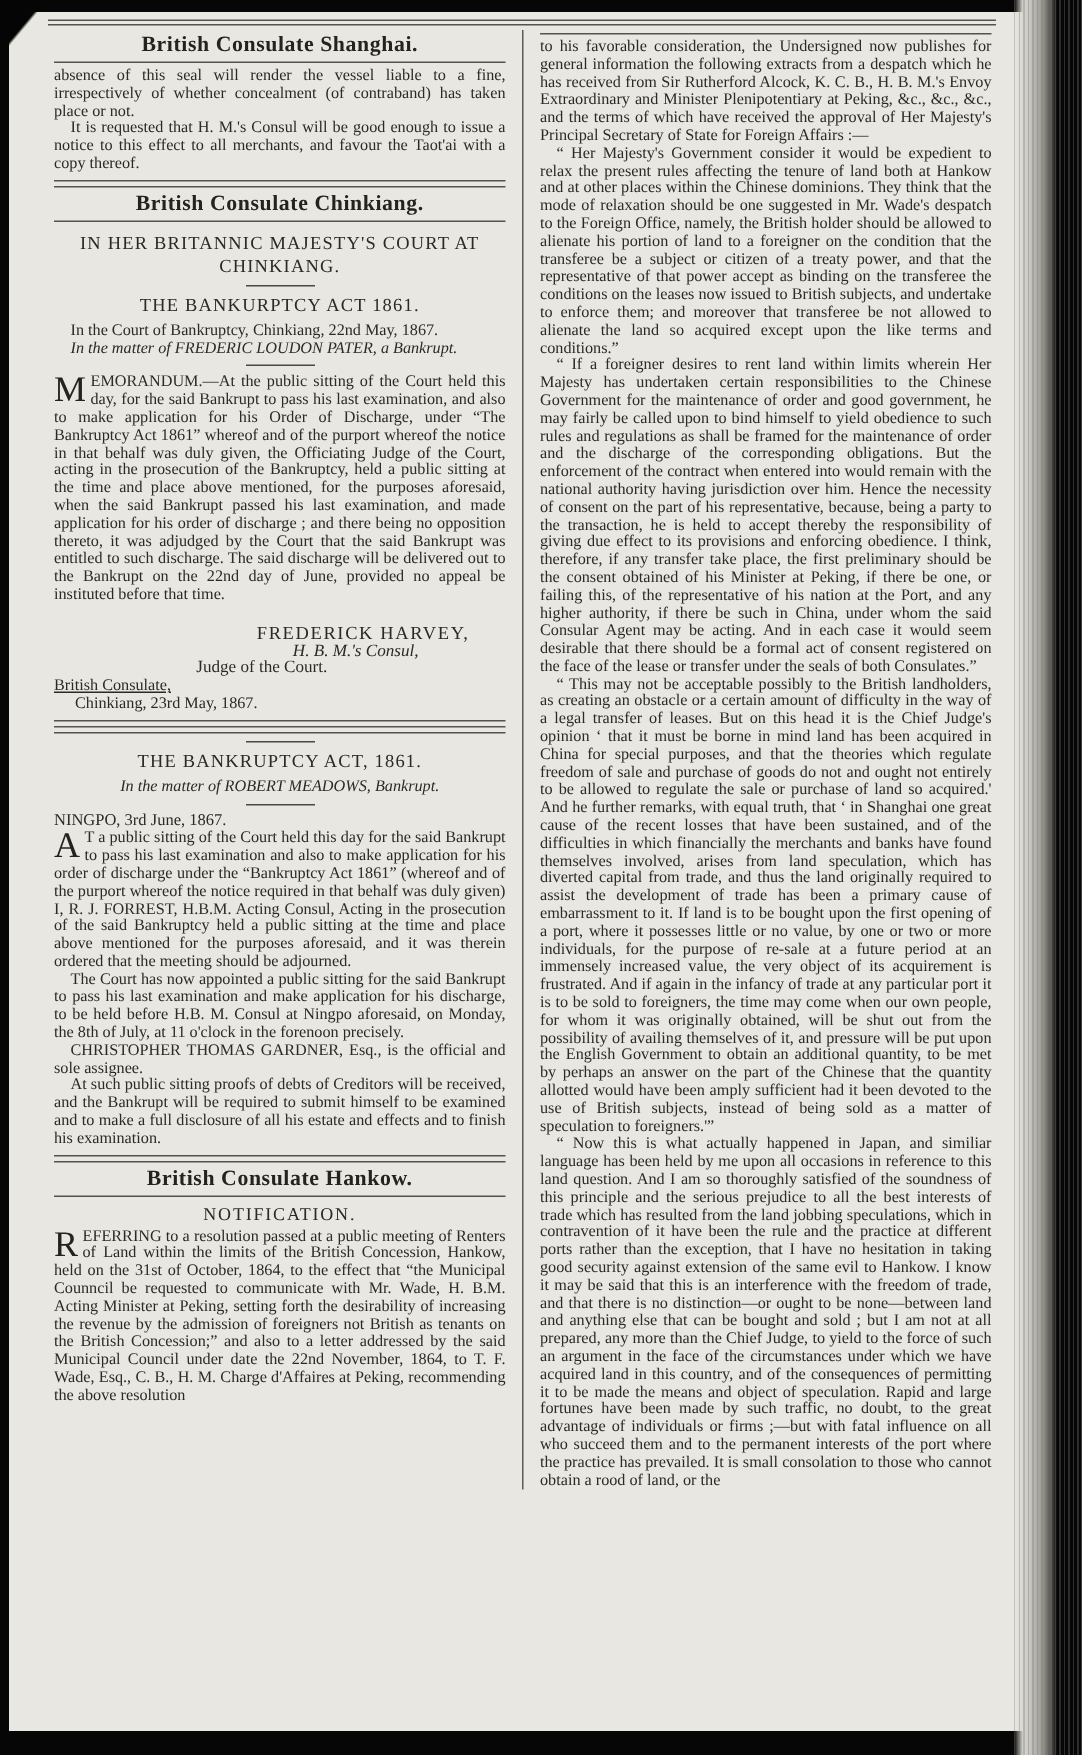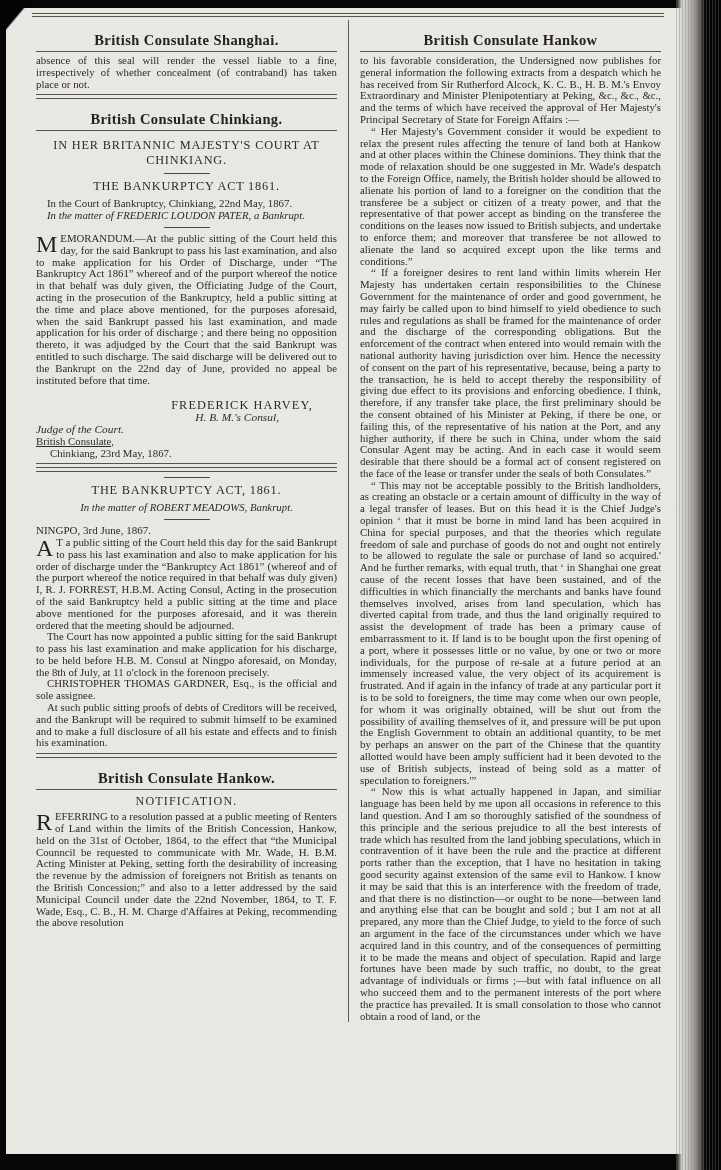--- a/index.html
+++ b/index.html
@@ -36,59 +36,60 @@
   }
   .mast-rule {
     width:632px; margin:5px auto 0 auto; height:2px;
     border-top:1.4px solid #55534c; border-bottom:1px solid #55534c;
   }
   .columns { display:flex; margin:3px 0 0 30px; width:628px; align-items:stretch; }
   .col { width:301px; }
   .col-divider { width:1px; background:#5d5b55; margin:0 11px; }
   .sec-h {
     text-align:center; font-weight:bold; font-size:14.5px;
-    letter-spacing:.4px; margin:12px 0 1px 0; color:#25231e;
+    letter-spacing:.4px; margin:2px 0 1px 0; color:#25231e;
   }
   .rule-d { height:3px; border-top:1px solid #55534c; border-bottom:1px solid #55534c; margin:3px 0; }
   .rule-s { border-top:1px solid #55534c; margin:2px 0 3px 0; }
   .court-h { text-align:center; font-size:12.3px; letter-spacing:.8px; margin:7px 6px 2px 6px; line-height:15px; }
   .act-h   { text-align:center; font-size:12.3px; letter-spacing:.8px; margin:2px 0 2px 0; }
   .minor-h { text-align:center; font-size:12px; letter-spacing:1.2px; margin:4px 0 2px 0; }
   .short-rule { width:46px; margin:5px auto 5px auto; border-top:1.2px solid #4a4842; }
   p { margin:0; text-align:justify; font-size:10.8px; line-height:11.8px; }
   .indent { text-indent:11px; }
   .it { font-style:italic; }
   .gap-top { margin-top:4px; }
   .dropcap {
     float:left; font-size:24px; line-height:21px;
     margin:1px 3px 0 0; color:#25231e;
   }
   .sig-name { text-align:right; padding-right:24px; font-size:12.3px; letter-spacing:1.1px; margin-top:14px; }
   .sig-role1 { text-align:right; font-style:italic; padding-right:58px; font-size:11.4px; }
-  .sig-role2 { text-align:left; font-style:italic; padding-right:24px; font-size:11.4px; }
+  .sig-role2 { text-align:center; padding-right:24px; font-size:11.4px; }
   .place1 { text-align:left;text-decoration:underline; }
   .place2 { text-align:left; text-indent:14px; }
   .dateline { text-align:left; padding-right:8px; font-size:11px; margin-top:2px; }
   .clearfix::after { content:""; display:block; clear:both; }
 </style>
 </head>
 <body>
 
 <div class="paper">
 
   <div class="mast-rule"></div>
 
   <div class="columns">
 
     <div class="col">
 
       <div>
         <div class="sec-h">British Consulate Shanghai.</div>
         <div class="rule-s"></div>
         <p>absence of this seal will render the vessel liable to a fine, irrespectively of whether concealment (of contraband) has taken place or not.</p>
+        <p class="indent">It is requested that H. M.'s Consul will be good enough to issue a notice to this effect to all merchants, and favour the Taot'ai with a copy thereof.</p>
       </div>
 
       <div>
         <div class="rule-d gap-top"></div>
         <div class="sec-h">British Consulate Chinkiang.</div>
         <div class="rule-s"></div>
         <div class="court-h">IN HER BRITANNIC MAJESTY'S COURT AT CHINKIANG.</div>
         <div class="short-rule"></div>
         <div class="act-h">THE BANKURPTCY ACT 1861.</div>
         <p class="indent gap-top">In the Court of Bankruptcy, Chinkiang, 22nd May, 1867.</p>
@@ -123,21 +124,20 @@
         <div class="minor-h">NOTIFICATION.</div>
         <p class="clearfix"><span class="dropcap">R</span><span>EFERRING to a resolution passed at a public meeting of Renters of Land within the limits of the British Concession, Hankow, held on the 31st of October, 1864, to the effect that “the Municipal Counncil be requested to communicate with Mr. Wade, H. B.M. Acting Minister at Peking, setting forth the desirability of increasing the revenue by the admission of foreigners not British as tenants on the British Concession;” and also to a letter addressed by the said Municipal Council under date the 22nd November, 1864, to T. F. Wade, Esq., C. B., H. M. Charge d'Affaires at Peking, recommending the above resolution</span></p>
       </div>
 
     </div>
 
     <div class="col-divider"></div>
 
     <div class="col">
       <div>
-        <div class="sec-h">British Consulate Hankow</div>
         <div class="rule-s"></div>
         <p>to his favorable consideration, the Undersigned now publishes for general information the following extracts from a despatch which he has received from Sir Rutherford Alcock, K. C. B., H. B. M.'s Envoy Extraordinary and Minister Plenipotentiary at Peking, &amp;c., &amp;c., &amp;c., and the terms of which have received the approval of Her Majesty's Principal Secretary of State for Foreign Affairs :—</p>
         <p class="indent">“ Her Majesty's Government consider it would be expedient to relax the present rules affecting the tenure of land both at Hankow and at other places within the Chinese dominions.  They think that the mode of relaxation should be one suggested in Mr. Wade's despatch to the Foreign Office, namely, the British holder should be allowed to alienate his portion of land to a foreigner on the condition that the transferee be a subject or citizen of a treaty power, and that the representative of that power accept as binding on the transferee the conditions on the leases now issued to British subjects, and undertake to enforce them; and moreover that transferee be not allowed to alienate the land so acquired except upon the like terms and conditions.”</p>
         <p class="indent">“ If a foreigner desires to rent land within limits wherein Her Majesty has undertaken certain responsibilities to the Chinese Government for the maintenance of order and good government, he may fairly be called upon to bind himself to yield obedience to such rules and regulations as shall be framed for the maintenance of order and the discharge of the corresponding obligations.  But the enforcement of the contract when entered into would remain with the national authority having jurisdiction over him.  Hence the necessity of consent on the part of his representative, because, being a party to the transaction, he is held to accept thereby the responsibility of giving due effect to its provisions and enforcing obedience.  I think, therefore, if any transfer take place, the first preliminary should be the consent obtained of his Minister at Peking, if there be one, or failing this, of the representative of his nation at the Port, and any higher authority, if there be such in China, under whom the said Consular Agent may be acting. And in each case it would seem desirable that there should be a formal act of consent registered on the face of the lease or transfer under the seals of both Consulates.”</p>
         <p class="indent">“ This may not be acceptable possibly to the British landholders, as creating an obstacle or a certain amount of difficulty in the way of a legal transfer of leases.  But on this head it is the Chief Judge's opinion ‘ that it must be borne in mind land has been acquired in China for special purposes, and that the theories which regulate freedom of sale and purchase of goods do not and ought not entirely to be allowed to regulate the sale or purchase of land so acquired.'  And he further remarks, with equal truth, that ‘ in Shanghai one great cause of the recent losses that have been sustained, and of the difficulties in which financially the merchants and banks have found themselves involved, arises from land speculation, which has diverted capital from trade, and thus the land originally required to assist the development of trade has been a primary cause of embarrassment to it.  If land is to be bought upon the first opening of a port, where it possesses little or no value, by one or two or more individuals, for the purpose of re-sale at a future period at an immensely increased value, the very object of its acquirement is frustrated.  And if again in the infancy of trade at any particular port it is to be sold to foreigners, the time may come when our own people, for whom it was originally obtained, will be shut out from the possibility of availing themselves of it, and pressure will be put upon the English Government to obtain an additional quantity, to be met by perhaps an answer on the part of the Chinese that the quantity allotted would have been amply sufficient had it been devoted to the use of British subjects, instead of being sold as a matter of speculation to foreigners.'”</p>
         <p class="indent">“ Now this is what actually happened in Japan, and similiar language has been held by me upon all occasions in reference to this land question.  And I am so thoroughly satisfied of the soundness of this principle and the serious prejudice to all the best interests of trade which has resulted from the land jobbing speculations, which in contravention of it have been the rule and the practice at different ports rather than the exception, that I have no hesitation in taking good security against extension of the same evil to Hankow.  I know it may be said that this is an interference with the freedom of trade, and that there is no distinction—or ought to be none—between land and anything else that can be bought and sold ; but I am not at all prepared, any more than the Chief Judge, to yield to the force of such an argument in the face of the circumstances under which we have acquired land in this country, and of the consequences of permitting it to be made the means and object of speculation.  Rapid and large fortunes have been made by such traffic, no doubt, to the great advantage of individuals or firms ;—but with fatal influence on all who succeed them and to the permanent interests of the port where the practice has prevailed.  It is small consolation to those who cannot  obtain a rood of land, or the</p>
       </div>
     </div>
 
   </div>

